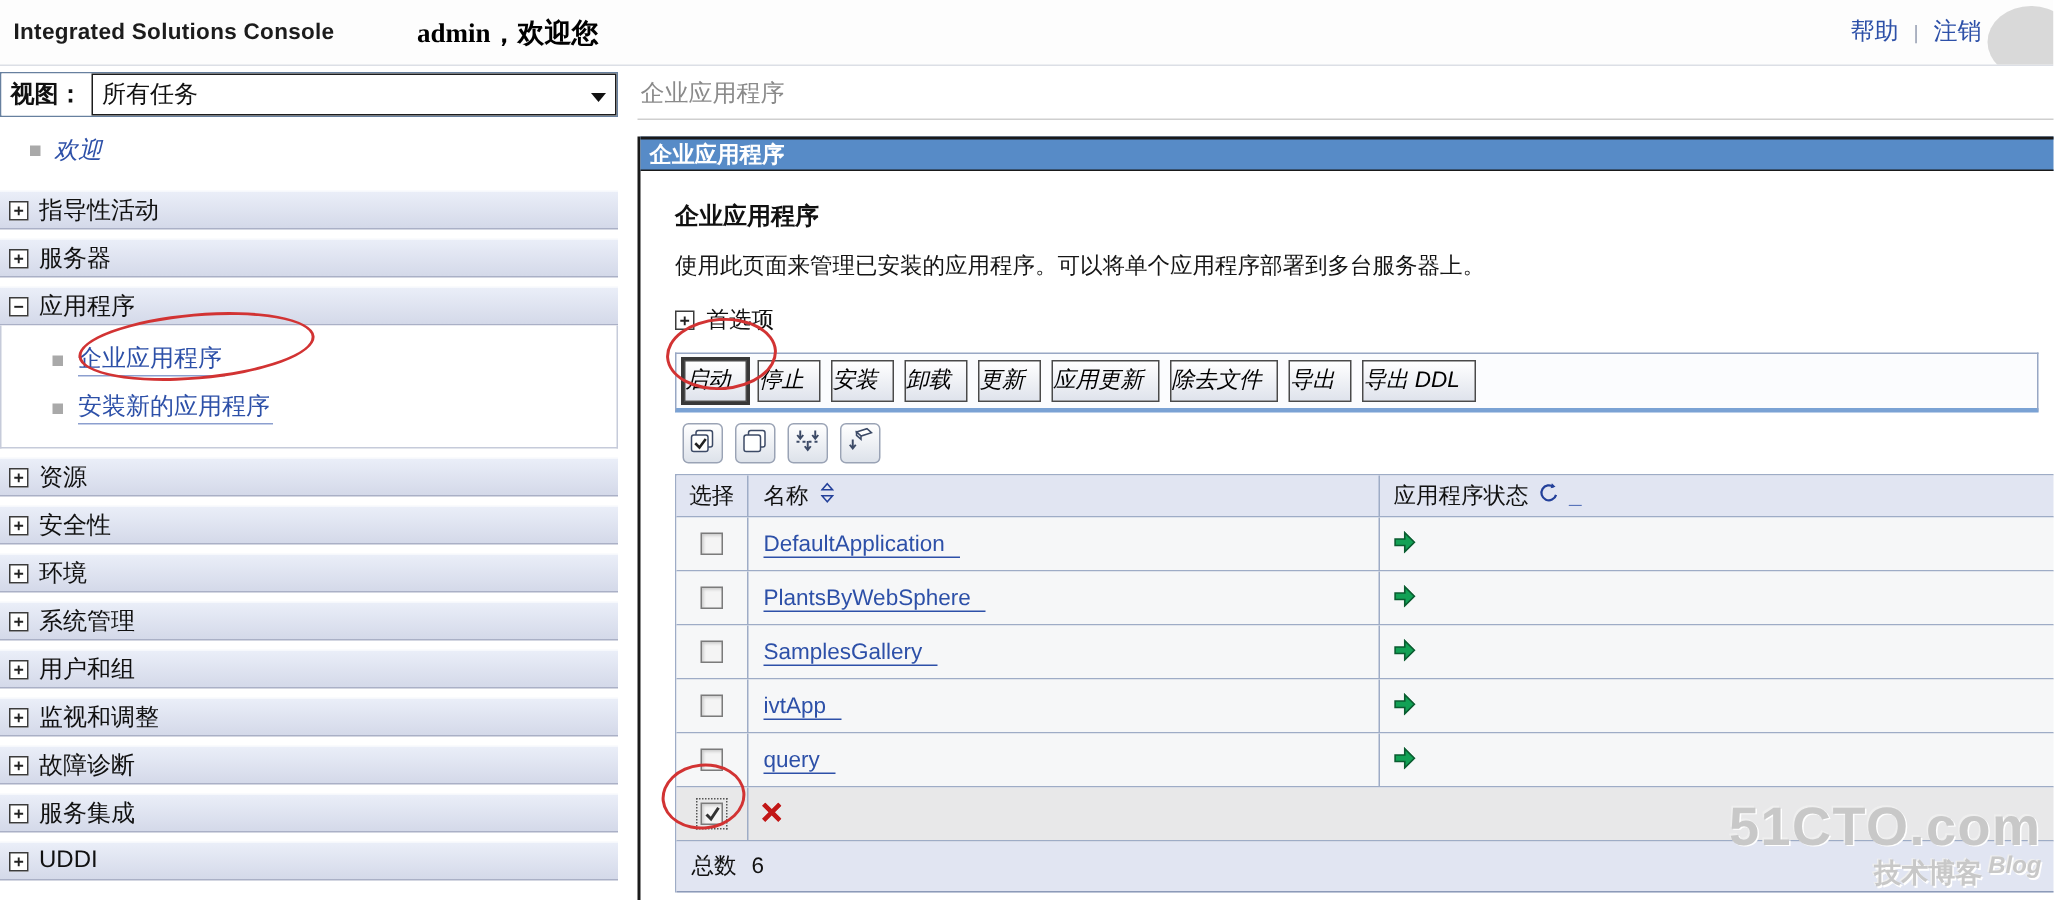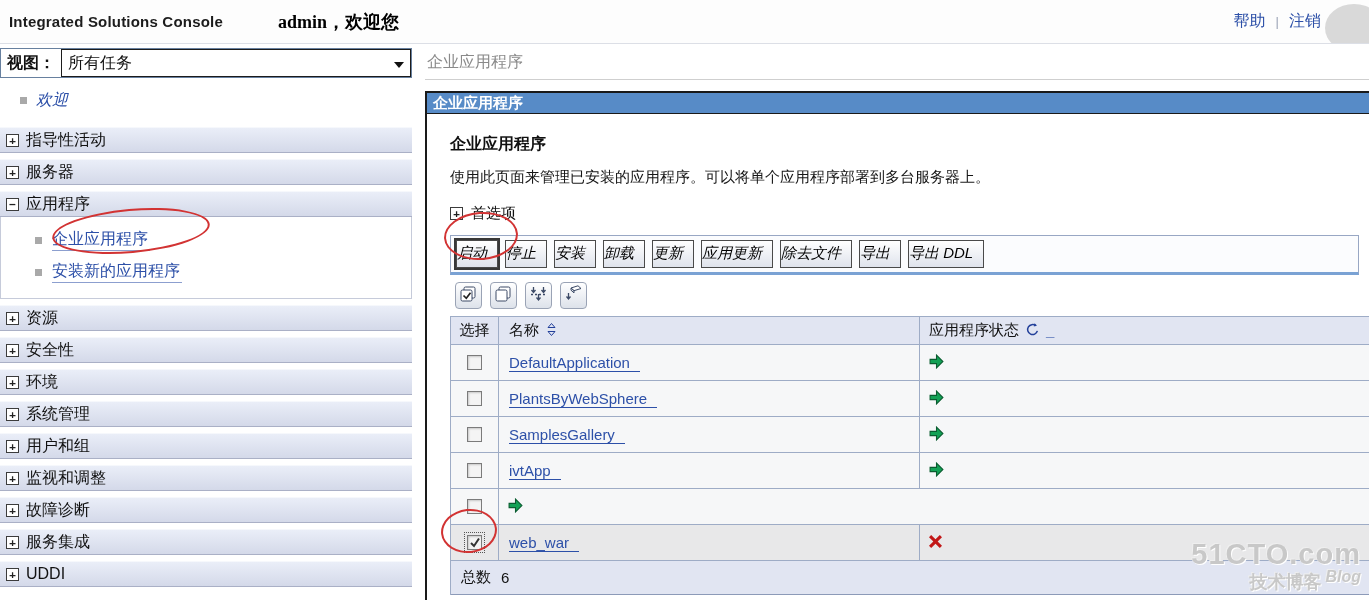--- a/index.html
+++ b/index.html
@@ -73,21 +73,21 @@
   .c-status{flex:1;padding-left:9px;display:flex;align-items:center;gap:6px;}
   .c-foot{padding-left:10px;display:flex;gap:10px;align-items:center;}
   .applink{color:var(--link-blue);font-size:15px;text-decoration:none;border-bottom:1px solid var(--link-blue);padding-right:10px;cursor:pointer;}
   .cb{width:15px;height:15px;border:1px solid #7b7b7b;background:#f4f4f4;box-shadow:inset 1px 1px 2px rgba(0,0,0,.18);display:flex;align-items:center;justify-content:center;cursor:pointer;}
   .cb.checked{outline:1px dotted #555;outline-offset:2px;}
   .underscore{color:var(--link-blue);font-weight:bold;}
 
   
   .ann{position:absolute;border:2px solid var(--ann-red);border-radius:50%;pointer-events:none;}
   .watermark{position:absolute;right:8px;bottom:8px;text-align:right;z-index:5;pointer-events:none;color:#c8c8c8;text-shadow:1px 1px 0 #ffffff,-1px -1px 0 #efefef;font-weight:bold;line-height:1.05;}
-  .wm1{font-size:29px;letter-spacing:1px;}
+  .wm1{font-size:36px;letter-spacing:1px;}
   .wm2{font-size:18px;}
   .wm3{font-size:16px;font-style:italic;vertical-align:6px;margin-left:4px;}
 </style>
 </head>
 <body>
 
 <header class="banner">
   <span class="app-title">Integrated Solutions Console</span>
   <span class="welcome">admin，欢迎您</span>
   <span class="banner-right">
@@ -296,37 +296,37 @@
               <div class="c-status">
                 <span><svg width="15" height="15" viewBox="0 0 14 14">
                     <path d="M1 5h6V1l6 6-6 6V9H1z" fill="#12a155" stroke="#0a5c30"></path>
                   </svg></span>
               </div>
             </div>
             <div class="trow">
               <div class="c-sel">
                 <span class="cb"></span>
               </div>
+              <div class="c-name">
+                <a class="applink">query</a>
+              </div>
               <div class="c-status">
                 <span><svg width="15" height="15" viewBox="0 0 14 14">
                     <path d="M1 5h6V1l6 6-6 6V9H1z" fill="#12a155" stroke="#0a5c30"></path>
                   </svg></span>
               </div>
             </div>
             <div class="trow sel">
               <div class="c-sel">
                 <span class="cb checked">
                   <svg width="12" height="12" viewBox="0 0 12 12">
                     <path d="M2 6l3 3 5-7.5" fill="none" stroke="#333" stroke-width="2"></path>
                   </svg>
                 </span>
               </div>
-              <div class="c-name">
-                <a class="applink">web_war</a>
-              </div>
               <div class="c-status">
                 <span><svg width="13" height="13" viewBox="0 0 12 12">
                     <path d="M2 0L6 4 10 0 12 2 8 6 12 10 10 12 6 8 2 12 0 10 4 6 0 2z" fill="#c21717"></path>
                   </svg></span>
               </div>
             </div>
             <div class="trow foot">
               <div class="c-foot">
                 <span>总数</span>
                 <span>6</span>

